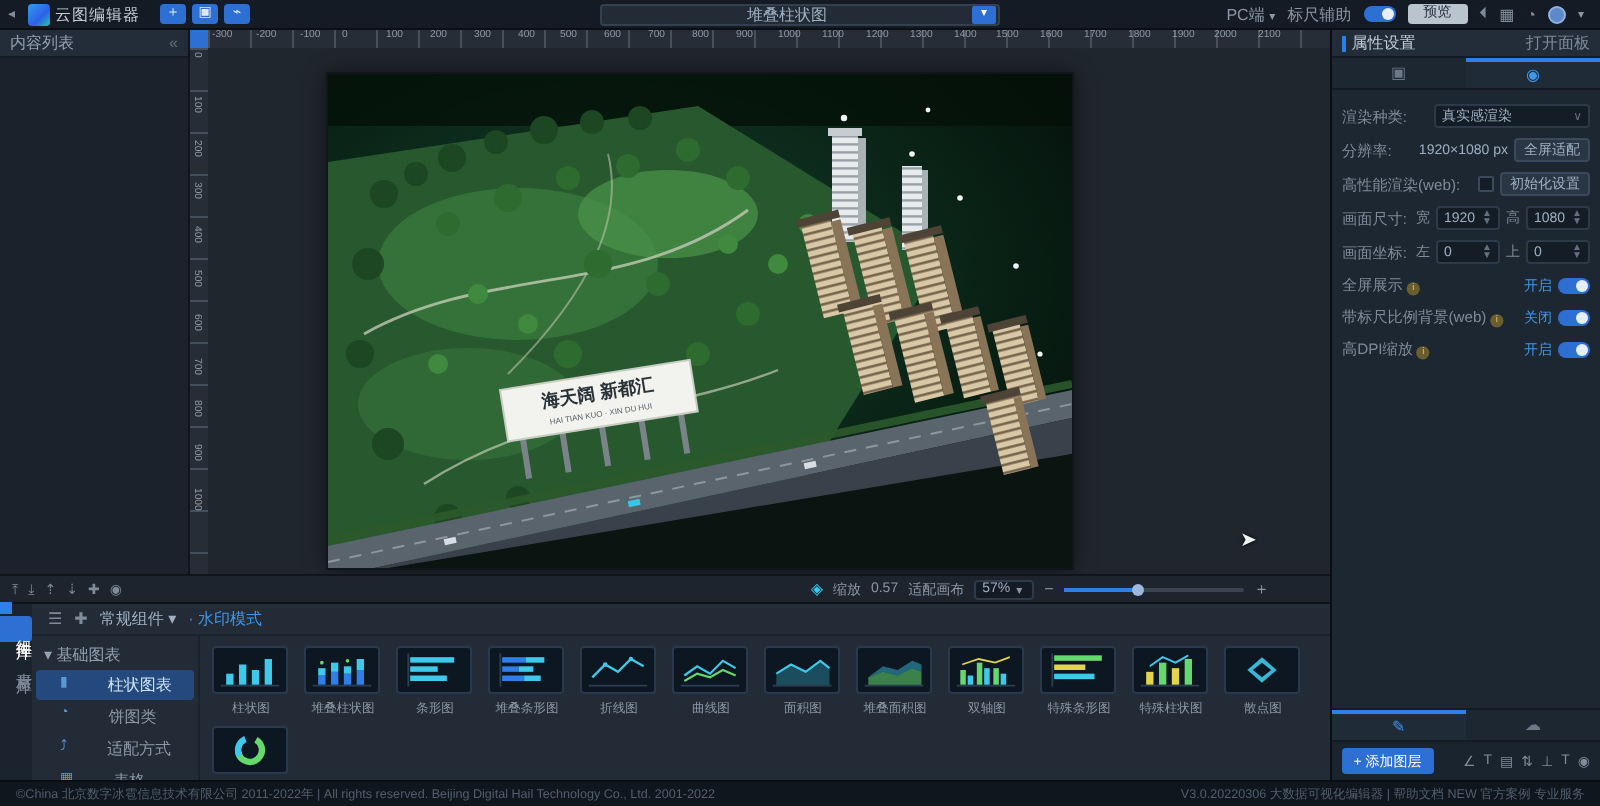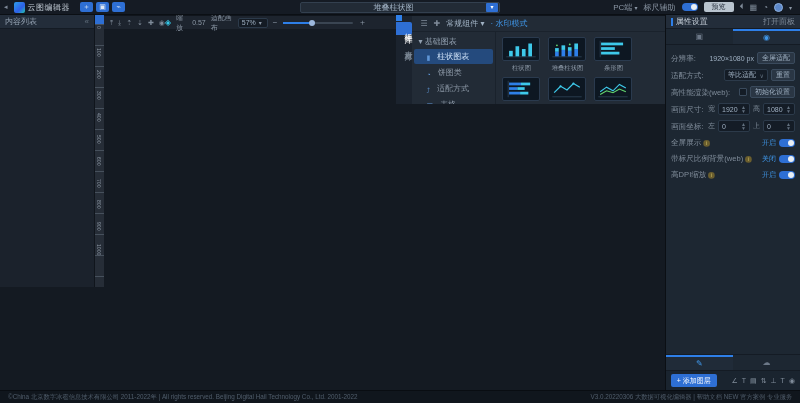--- a/index.html
+++ b/index.html
@@ -27,21 +27,21 @@
   .mini-toggle { width:16px; height:8px; border-radius:4px; background:#2e6fd4; position:relative; }
   .mini-toggle::after { content:""; position:absolute; right:1px; top:1px; width:6px; height:6px;
     border-radius:50%; background:#e8eef5; }
   .preview-btn { height:10px; padding:0 8px; background:#b9c4cf; color:#2a3340; font-size:7px;
     line-height:10px; border-radius:2px; }
   .tb-icon { font-size:8px; color:#7f8b99; }
   .avatar { width:9px; height:9px; border-radius:50%; background:#5d88c9; border:1px solid #8fb2e0; }
 
   
   .main { flex:1; display:flex; min-height:0; }
-  .left-col { width:760px; display:flex; flex-direction:row; border-right:1px solid #0b0f14; }
+  .left-col { width:760px; display:flex; flex-direction:column; border-right:1px solid #0b0f14; }
   .work-row { height:272px; display:flex; }
 
   .left-panel { width:95px; background:#1b232e; border-right:1px solid #10151c; display:flex; flex-direction:column; }
   .lp-head { height:14px; background:#232d3a; display:flex; align-items:center; padding:0 5px;
     border-bottom:1px solid #141b24; }
   .lp-head .t { font-size:8px; color:#93a1b1; flex:1; }
   .lp-head .c { font-size:8px; color:#62707f; }
   .lp-body { flex:1; background:#1b222c; }
 
   
@@ -88,21 +88,21 @@
   .vtab.active { background:#2e6fd4; color:#fff; border-radius:0 2px 2px 0; }
   .bp-main { flex:1; display:flex; flex-direction:column; min-width:0; }
   .bp-head { height:16px; display:flex; align-items:center; gap:6px; padding:0 8px;
     border-bottom:1px solid #1a222c; }
   .bp-head .ic { font-size:8px; color:#7f8b99; }
   .bp-head .grp { font-size:8px; color:#9fb0c2; }
   .bp-head .cur { font-size:8px; color:#3f96e8; }
   .bp-body { flex:1; display:flex; min-height:0; }
   .tree { width:84px; border-right:1px solid #1a222c; padding:3px 0; overflow:hidden; }
   .tree-root { font-size:8px; color:#93a1b1; padding:1px 6px; }
-  .tree-item { display:flex; align-items:flex-end; gap:7px; font-size:8px; color:#8b97a5;
+  .tree-item { display:flex; align-items:flex-start; gap:20px; font-size:8px; color:#8b97a5;
     padding:2px 4px 2px 12px; cursor:pointer; border-radius:2px; margin:1px 2px; }
   .tree-item.active { background:#244a7d; color:#cfe2f8; }
   .tree-item .ti-icon { font-size:7px; color:#5f96d6; }
   .thumbs { flex:1; display:flex; flex-wrap:wrap; align-content:flex-start; gap:4px 8px; padding:5px 6px; overflow:hidden; }
   .thumb { width:38px; display:flex; flex-direction:column; align-items:center; gap:2px; cursor:grab; }
   .thumb .box { width:38px; height:24px; background:#0d1722; border:1px solid #2a3a4e; border-radius:2px; }
   .thumb .lab { font-size:7px; color:#8b97a5; transform:scale(.9); white-space:nowrap; }
 
   
   .right-panel { width:145px; background:#1d2732; display:flex; flex-direction:column; font-size:8px; }
@@ -618,39 +618,38 @@
         <span class="rp-accent"></span>
         <span class="hl">属性设置</span>
         <span class="hr">打开面板</span>
       </div>
       <div class="rp-tabs">
         <div class="rp-tab">▣</div>
         <div class="rp-tab active">◉</div>
       </div>
       <div class="rp-body">
 
+        <div class="rp-row">
+          <span class="rp-label">渲染种类:</span>
+          <span class="rp-ctl">
+              <span class="fld" style="width:78px;">
+            <span class="cv">真实感渲染</span>
+                <span class="dd">∨</span>
+              </span>
+            </span>
+        </div>
 
         <div class="rp-row">
           <span class="rp-label">分辨率:</span>
           <span class="rp-ctl">
             <span class="cv" style="font-size:7px;color:#9fb0c2;">1920×1080 px</span>
             <span class="sm-btn">全屏适配</span>
           </span>
         </div>
 
-        <div class="rp-row">
-          <span class="rp-label">适配方式:</span>
-          <span class="rp-ctl">
-            <span class="fld" style="width:44px;">
-              <span class="cv">等比适配</span>
-                <span class="dd">∨</span>
-              </span>
-            <span class="sm-btn">重置</span>
-          </span>
-        </div>
 
         <div class="rp-row">
           <span class="rp-label">高性能渲染(web):</span>
           <span class="rp-ctl">
             <span class="chk"></span>
             <span class="sm-btn">初始化设置</span>
           </span>
         </div>
 
         <div class="rp-row">

